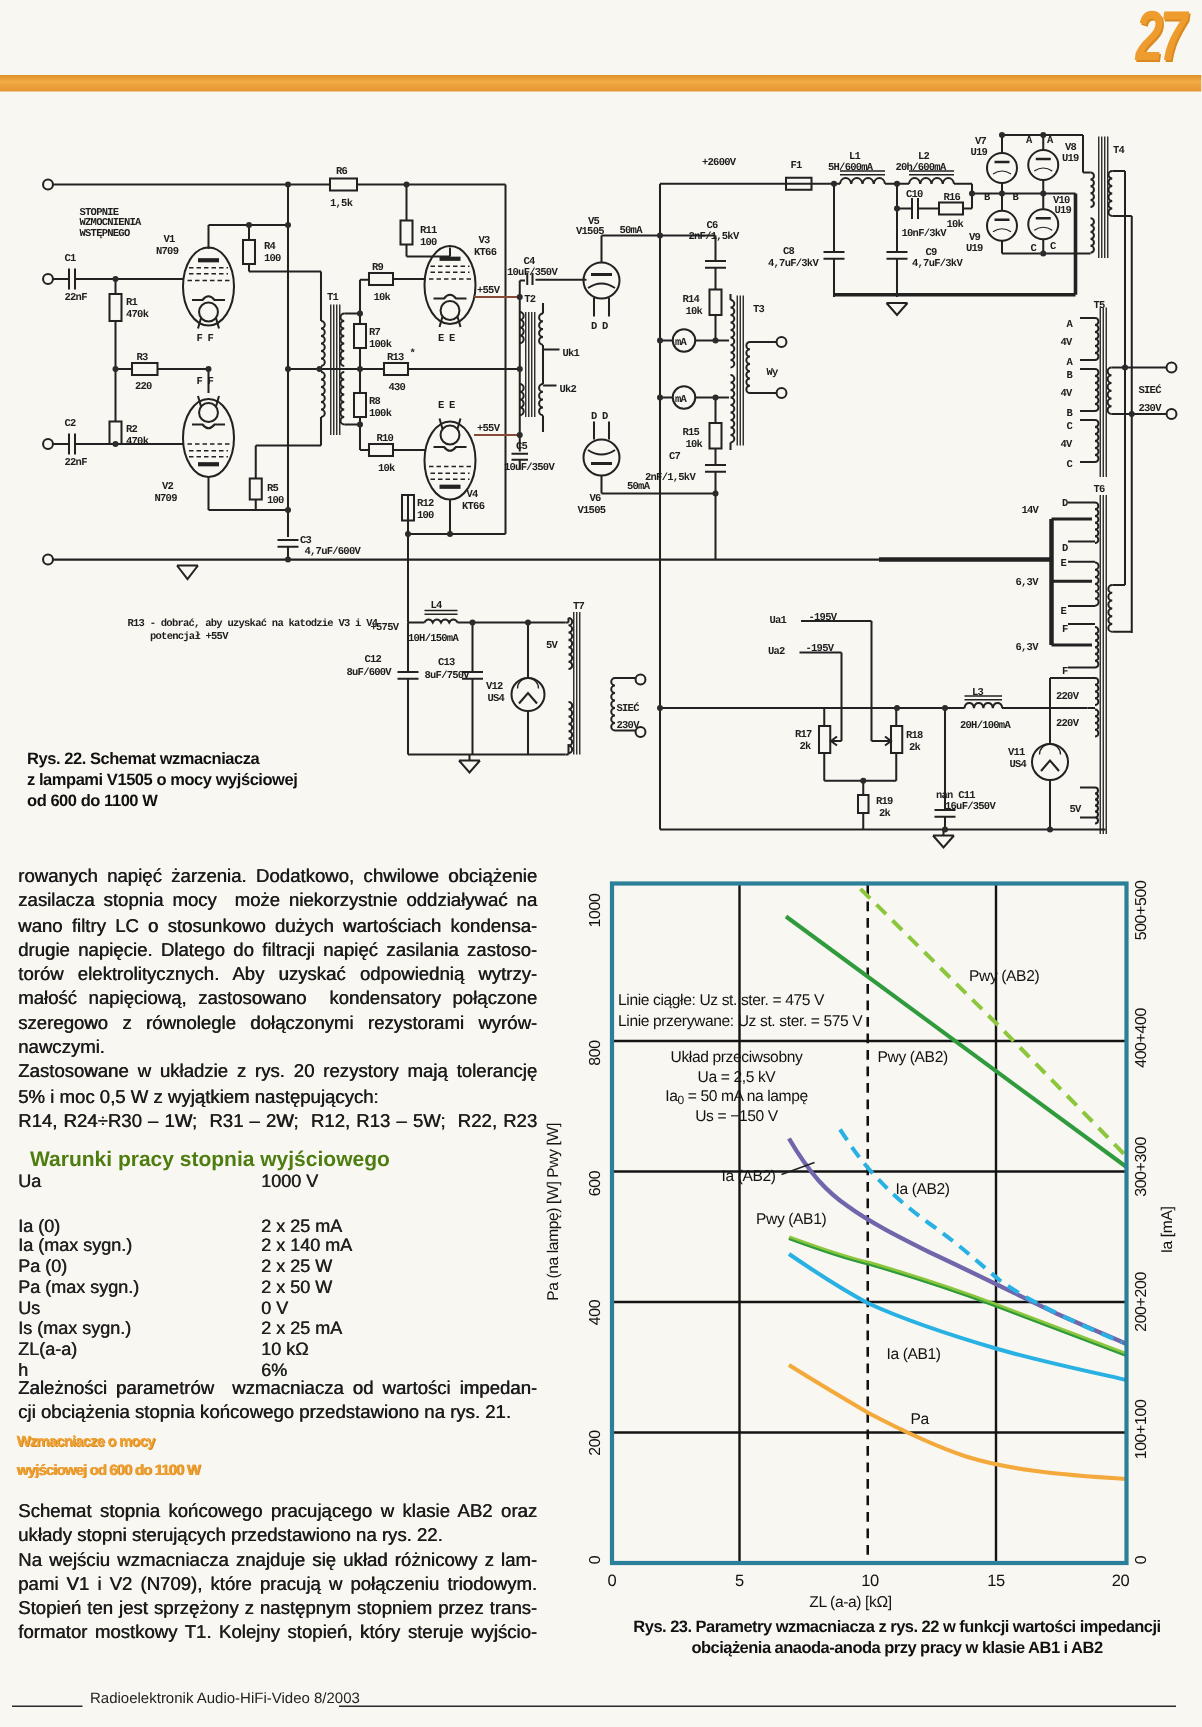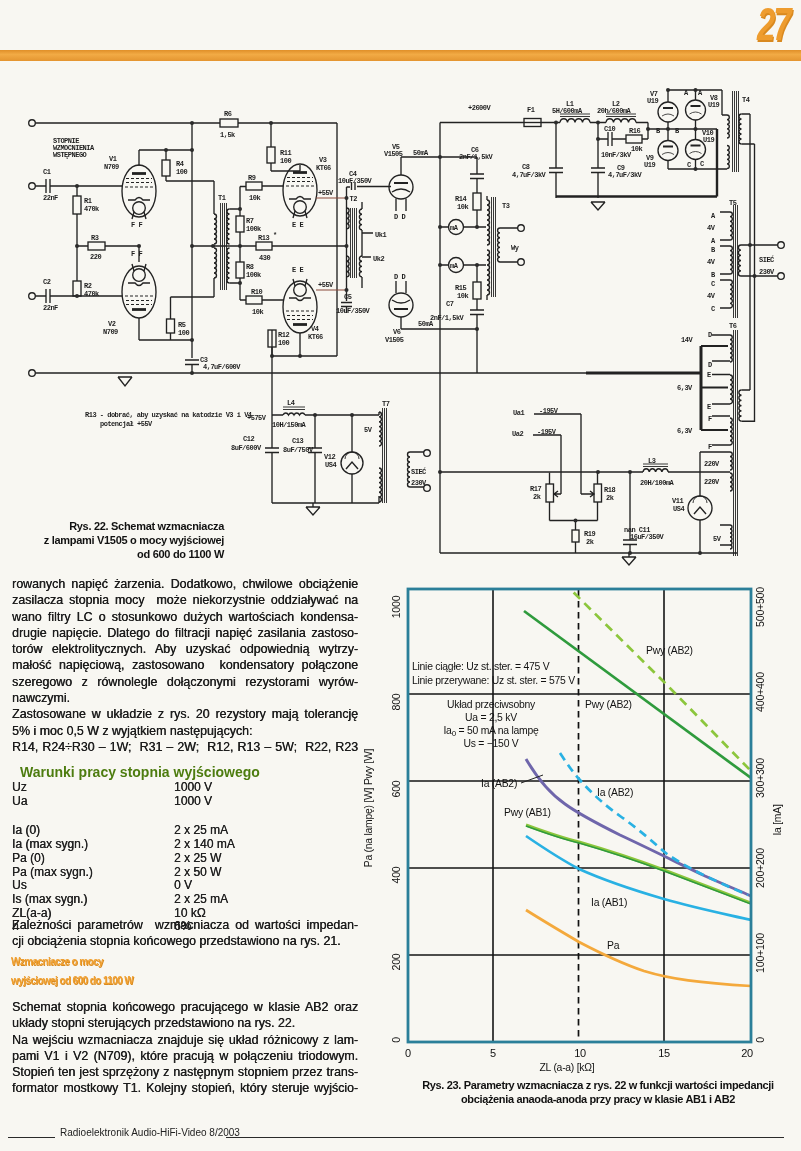--- a/index.html
+++ b/index.html
@@ -525,21 +525,20 @@
 <div class="j">szeregowo z równolegle dołączonymi rezystorami wyrów-</div>
 <div>nawczymi.</div>
 <div class="j">Zastosowane w układzie z rys. 20 rezystory mają tolerancję</div>
 <div>5% i moc 0,5 W z wyjątkiem następujących:</div>
 <div class="j">R14, R24÷R30 – 1W;&nbsp; R31 – 2W;&nbsp; R12, R13 – 5W;&nbsp; R22, R23</div>
 </div>
 
 <div class="abs" style="left:20px;top:764px;font-size:14px;font-weight:bold;color:#4d7c0f;">Warunki pracy stopnia wyjściowego</div>
 
 <div class="abs" style="left:12px;top:781px;font-size:12px;line-height:13.7px;color:#222;width:330px;text-shadow:0.3px 0 0 currentColor;">
-<div><span style="display:inline-block;width:162px;">Uz</span>1000 V</div>
 <div><span style="display:inline-block;width:162px;">Ua</span>1000 V</div>
 <div><span style="display:inline-block;width:162px;margin-top:16px;">Ia (0)</span>2 x 25 mA</div>
 <div><span style="display:inline-block;width:162px;">Ia (max sygn.)</span>2 x 140 mA</div>
 <div><span style="display:inline-block;width:162px;">Pa (0)</span>2 x 25 W</div>
 <div><span style="display:inline-block;width:162px;">Pa (max sygn.)</span>2 x 50 W</div>
 <div><span style="display:inline-block;width:162px;">Us</span>0 V</div>
 <div><span style="display:inline-block;width:162px;">Is (max sygn.)</span>2 x 25 mA</div>
 <div><span style="display:inline-block;width:162px;">ZL(a-a)</span>10 kΩ</div>
 <div><span style="display:inline-block;width:162px;">h</span>6%</div>
 </div>
@@ -553,21 +552,21 @@
 
 <div class="abs body" style="left:12px;top:999px;">
 <div class="j">Schemat stopnia końcowego pracującego w klasie AB2 oraz</div>
 <div>układy stopni sterujących przedstawiono na rys. 22.</div>
 <div class="j">Na wejściu wzmacniacza znajduje się układ różnicowy z lam-</div>
 <div class="j">pami V1 i V2 (N709), które pracują w połączeniu triodowym.</div>
 <div class="j">Stopień ten jest sprzężony z następnym stopniem przez trans-</div>
 <div class="j">formator mostkowy T1. Kolejny stopień, który steruje wyjścio-</div>
 </div>
 
-<div class="abs" style="left:18px;top:499px;width:206px;text-align:right;font-size:11px;line-height:14px;font-weight:bold;letter-spacing:-0.3px;color:#111;margin-top:20px;">Rys. 22. Schemat wzmacniacza<br>z lampami V1505 o mocy wyjściowej<br>od 600 do 1100 W</div>
+<div class="abs" style="left:18px;top:499px;width:206px;text-align:left;font-size:11px;line-height:14px;font-weight:bold;letter-spacing:-0.3px;color:#111;">Rys. 22. Schemat wzmacniacza<br>z lampami V1505 o mocy wyjściowej<br>od 600 do 1100 W</div>
 
 <div class="abs" id="chartslot" style="left:355px;top:573px;">
 <svg id="chart" width="446" height="502" viewBox="355 573 446 502">
 <defs>
           <clipPath id="pb">
             <rect x="408" y="589" width="343" height="453"></rect>
           </clipPath>
         </defs>
 
 <g stroke="#141414" stroke-width="1.6">

